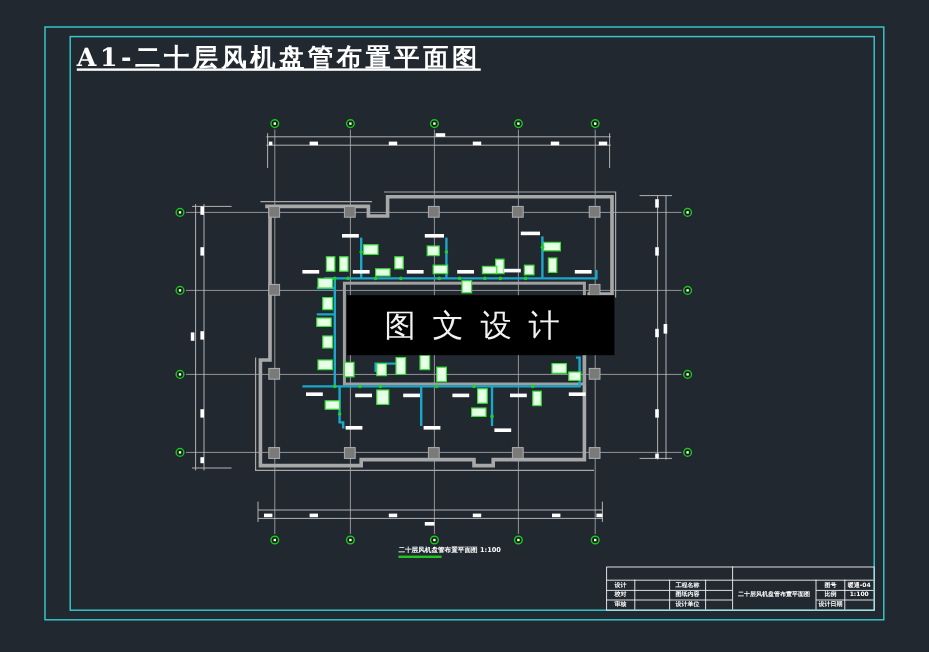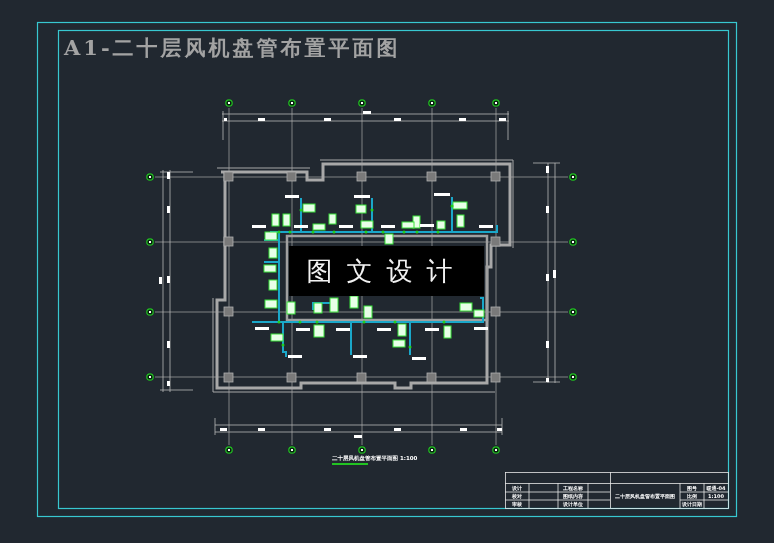--- a/index.html
+++ b/index.html
@@ -1,19 +1,19 @@
 <!DOCTYPE html>
 <html><head>
 <meta charset="utf-8">
 <style>
   html,body{margin:0;padding:0;}
   body{width:774px;height:543px;background:#212830;position:relative;overflow:hidden;font-family:"DejaVu Sans",sans-serif;}
   #drawing{position:absolute;left:0;top:0;width:774px;height:543px;}
-  .title{position:absolute;left:64px;top:34px;color:#a3a3a3;font-family:"DejaVu Serif",serif;font-weight:bold;font-size:21px;letter-spacing:3px;white-space:nowrap;}
-  .watermark{position:absolute;left:289px;top:246px;width:195px;height:50px;background:#000;color:#f2f2f2;font-family:"DejaVu Serif",serif;font-size:26px;letter-spacing:14px;display:flex;align-items:center;justify-content:center;}
+  .title{position:absolute;left:64px;top:34px;color:#ffffff;font-family:"DejaVu Serif",serif;font-weight:bold;font-size:21px;letter-spacing:3px;white-space:nowrap;text-decoration:underline;}
+  .watermark{position:absolute;left:289px;top:246px;width:223px;height:50px;background:#000;color:#f2f2f2;font-family:"DejaVu Serif",serif;font-size:26px;letter-spacing:14px;display:flex;align-items:center;justify-content:center;}
   .tb-cell{position:absolute;color:#fff;font-size:5px;line-height:8px;text-align:center;white-space:nowrap;overflow:hidden;font-weight:bold;}
   .caption{position:absolute;left:332px;top:455px;color:#fff;font-size:5.5px;white-space:nowrap;font-weight:bold;}
   .caption-line{position:absolute;left:332px;top:463px;width:36px;height:1.5px;background:#22c322;}
 </style>
 </head>
 <body>
 
 <svg id="drawing" viewBox="0 0 774 543" xmlns="http://www.w3.org/2000/svg">
 
   <rect x="37.5" y="22.5" width="699" height="494" fill="none" stroke="#38c8d0" stroke-width="1.2"></rect>

